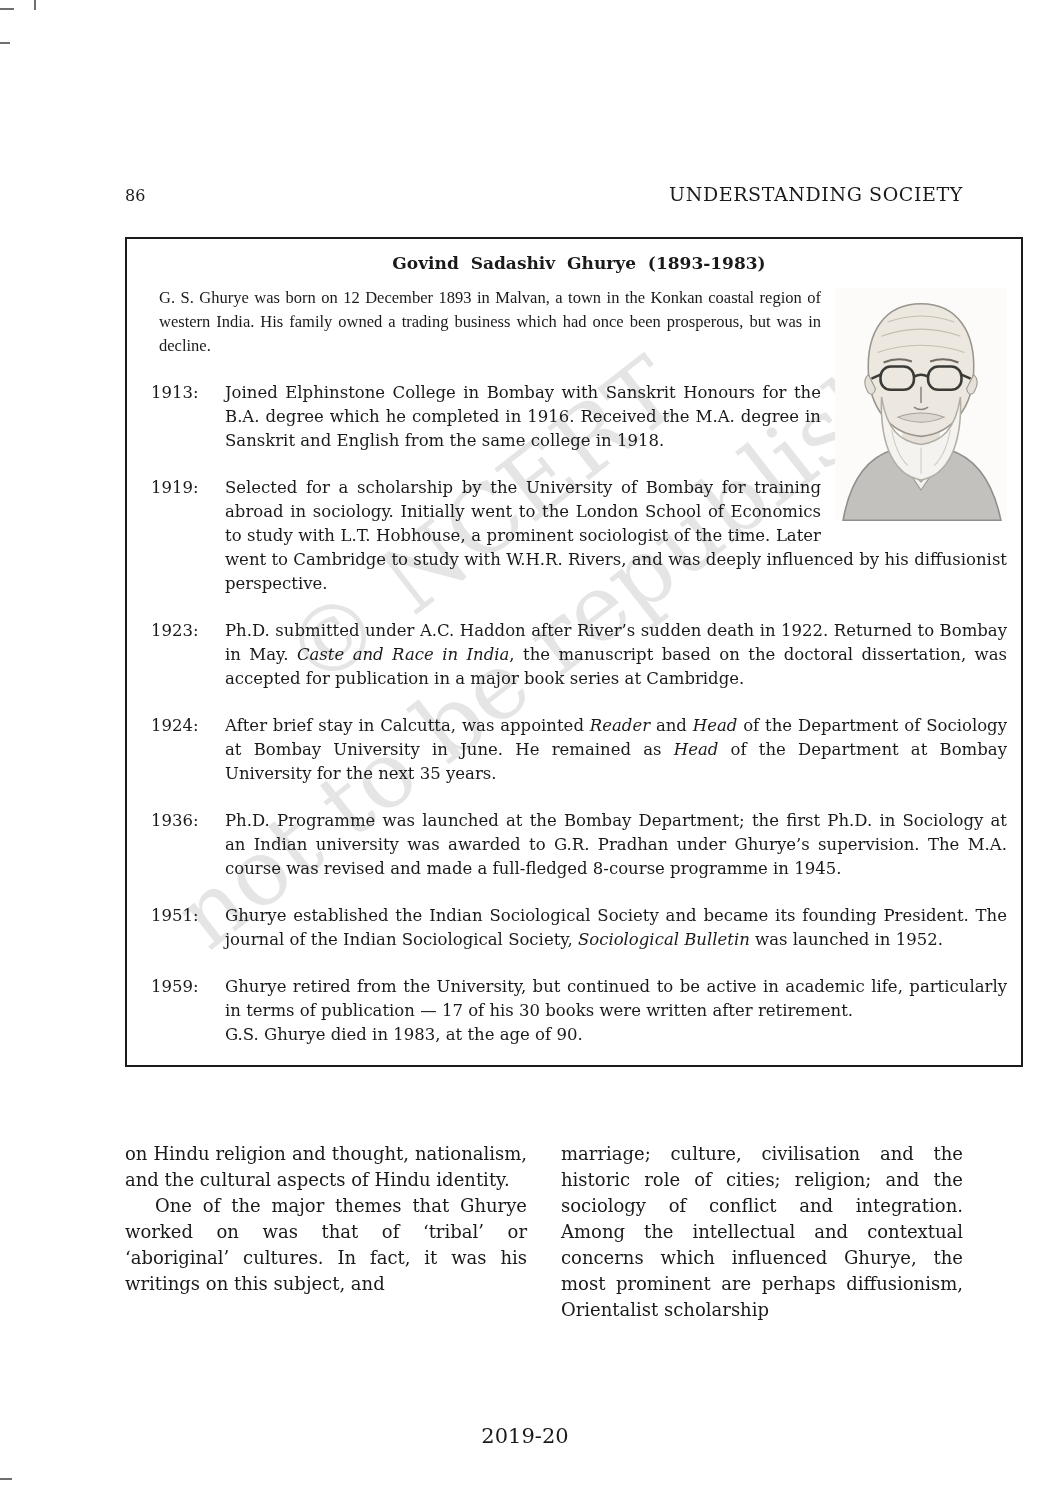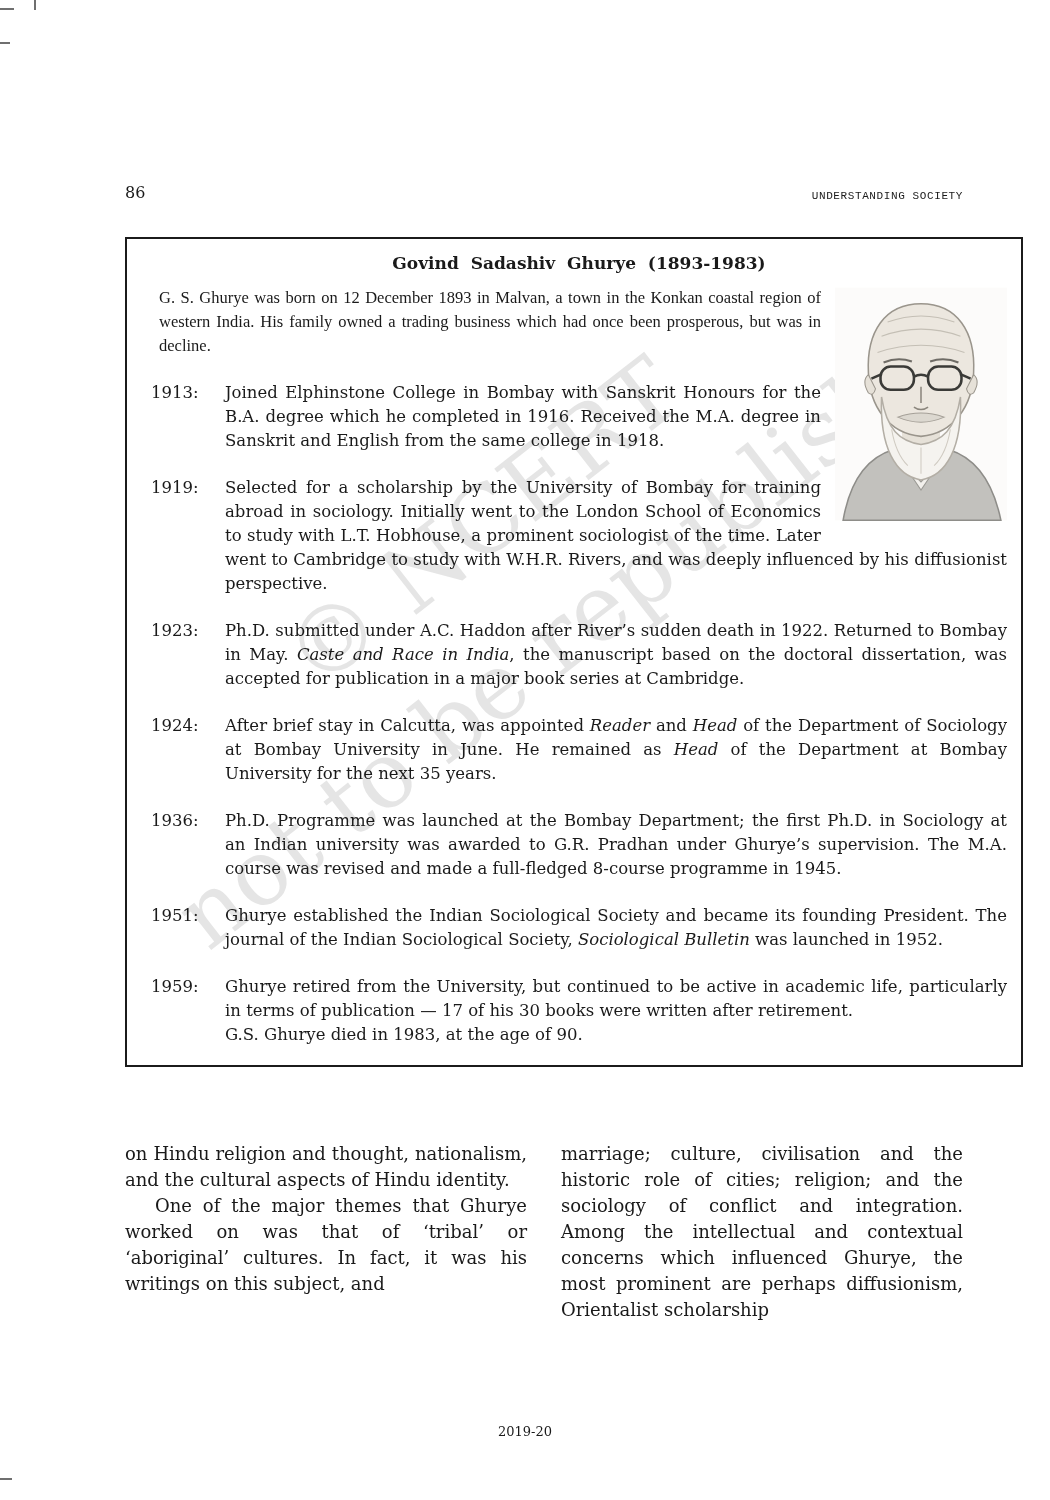--- a/index.html
+++ b/index.html
@@ -10,21 +10,21 @@
     font-family:"DejaVu Serif", serif;
     color:#1a1a1a;
     overflow:hidden;
   }
   
   .header{
     position:absolute;top:183px;left:125px;width:838px;
     display:flex;justify-content:space-between;align-items:flex-end;
   }
   .page-number{font-size:16px;}
-  .running-head{font-size:11px;letter-spacing:0.6px;font-family:Liberation Mono, monospace;}
+  .running-head{font-size:19px;letter-spacing:0.6px;}
 
   
   .bio-box{
     position:absolute;top:237px;left:125px;width:898px;
     border:2px solid #1b1b1b;
     padding:12px 14px 18px 24px;
     box-sizing:border-box;
   }
   .bio-title{
     text-align:center;font-weight:bold;font-size:17px;
@@ -48,21 +48,21 @@
     position:absolute;top:1141px;left:125px;width:838px;
     display:flex;gap:34px;
   }
   .col{width:402px;font-size:18px;line-height:26px;text-align:justify;}
   .col p{margin:0;}
   .col p.indent{text-indent:30px;}
 
   
   .footer{
     position:absolute;top:1424px;left:0;width:1050px;
-    text-align:center;font-size:13px;
+    text-align:center;font-size:21px;
   }
 
   
   .watermark{
     position:absolute;top:440px;left:45px;width:960px;
     transform:rotate(-38deg);transform-origin:50% 50%;
     text-align:center;
     color:rgba(125,125,125,0.20);
     font-size:92px;line-height:1.5;
     pointer-events:none;

